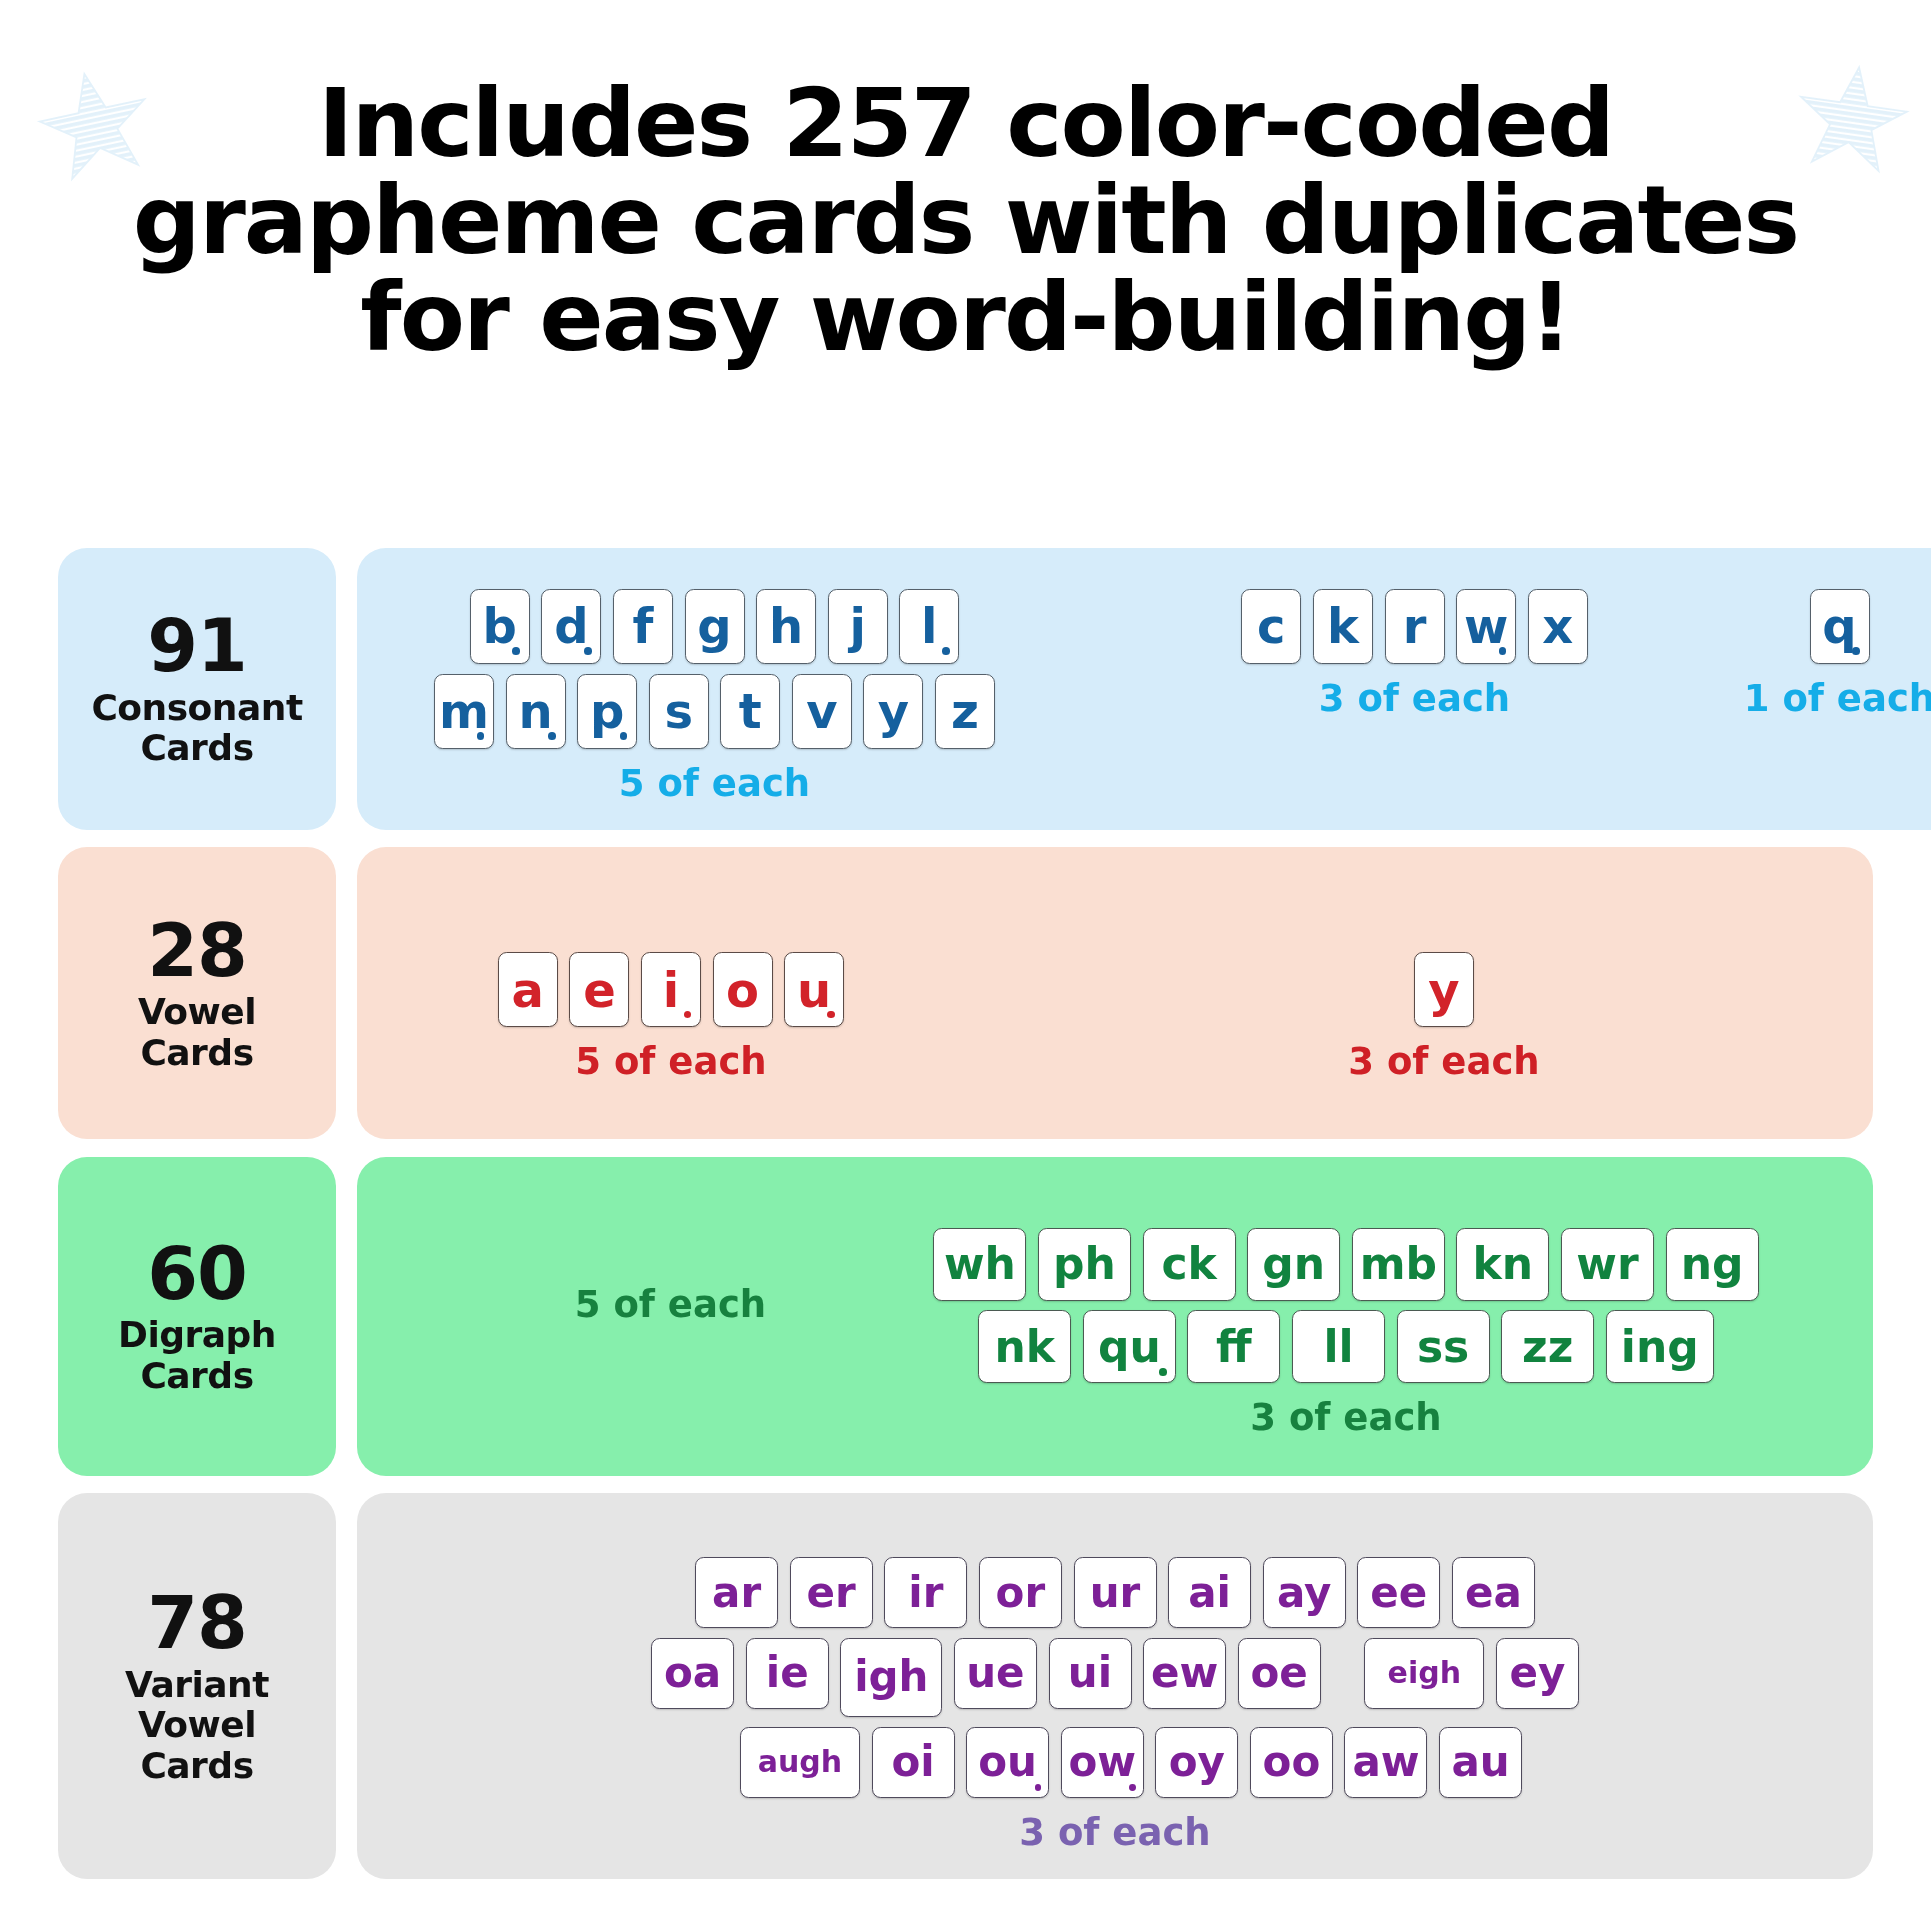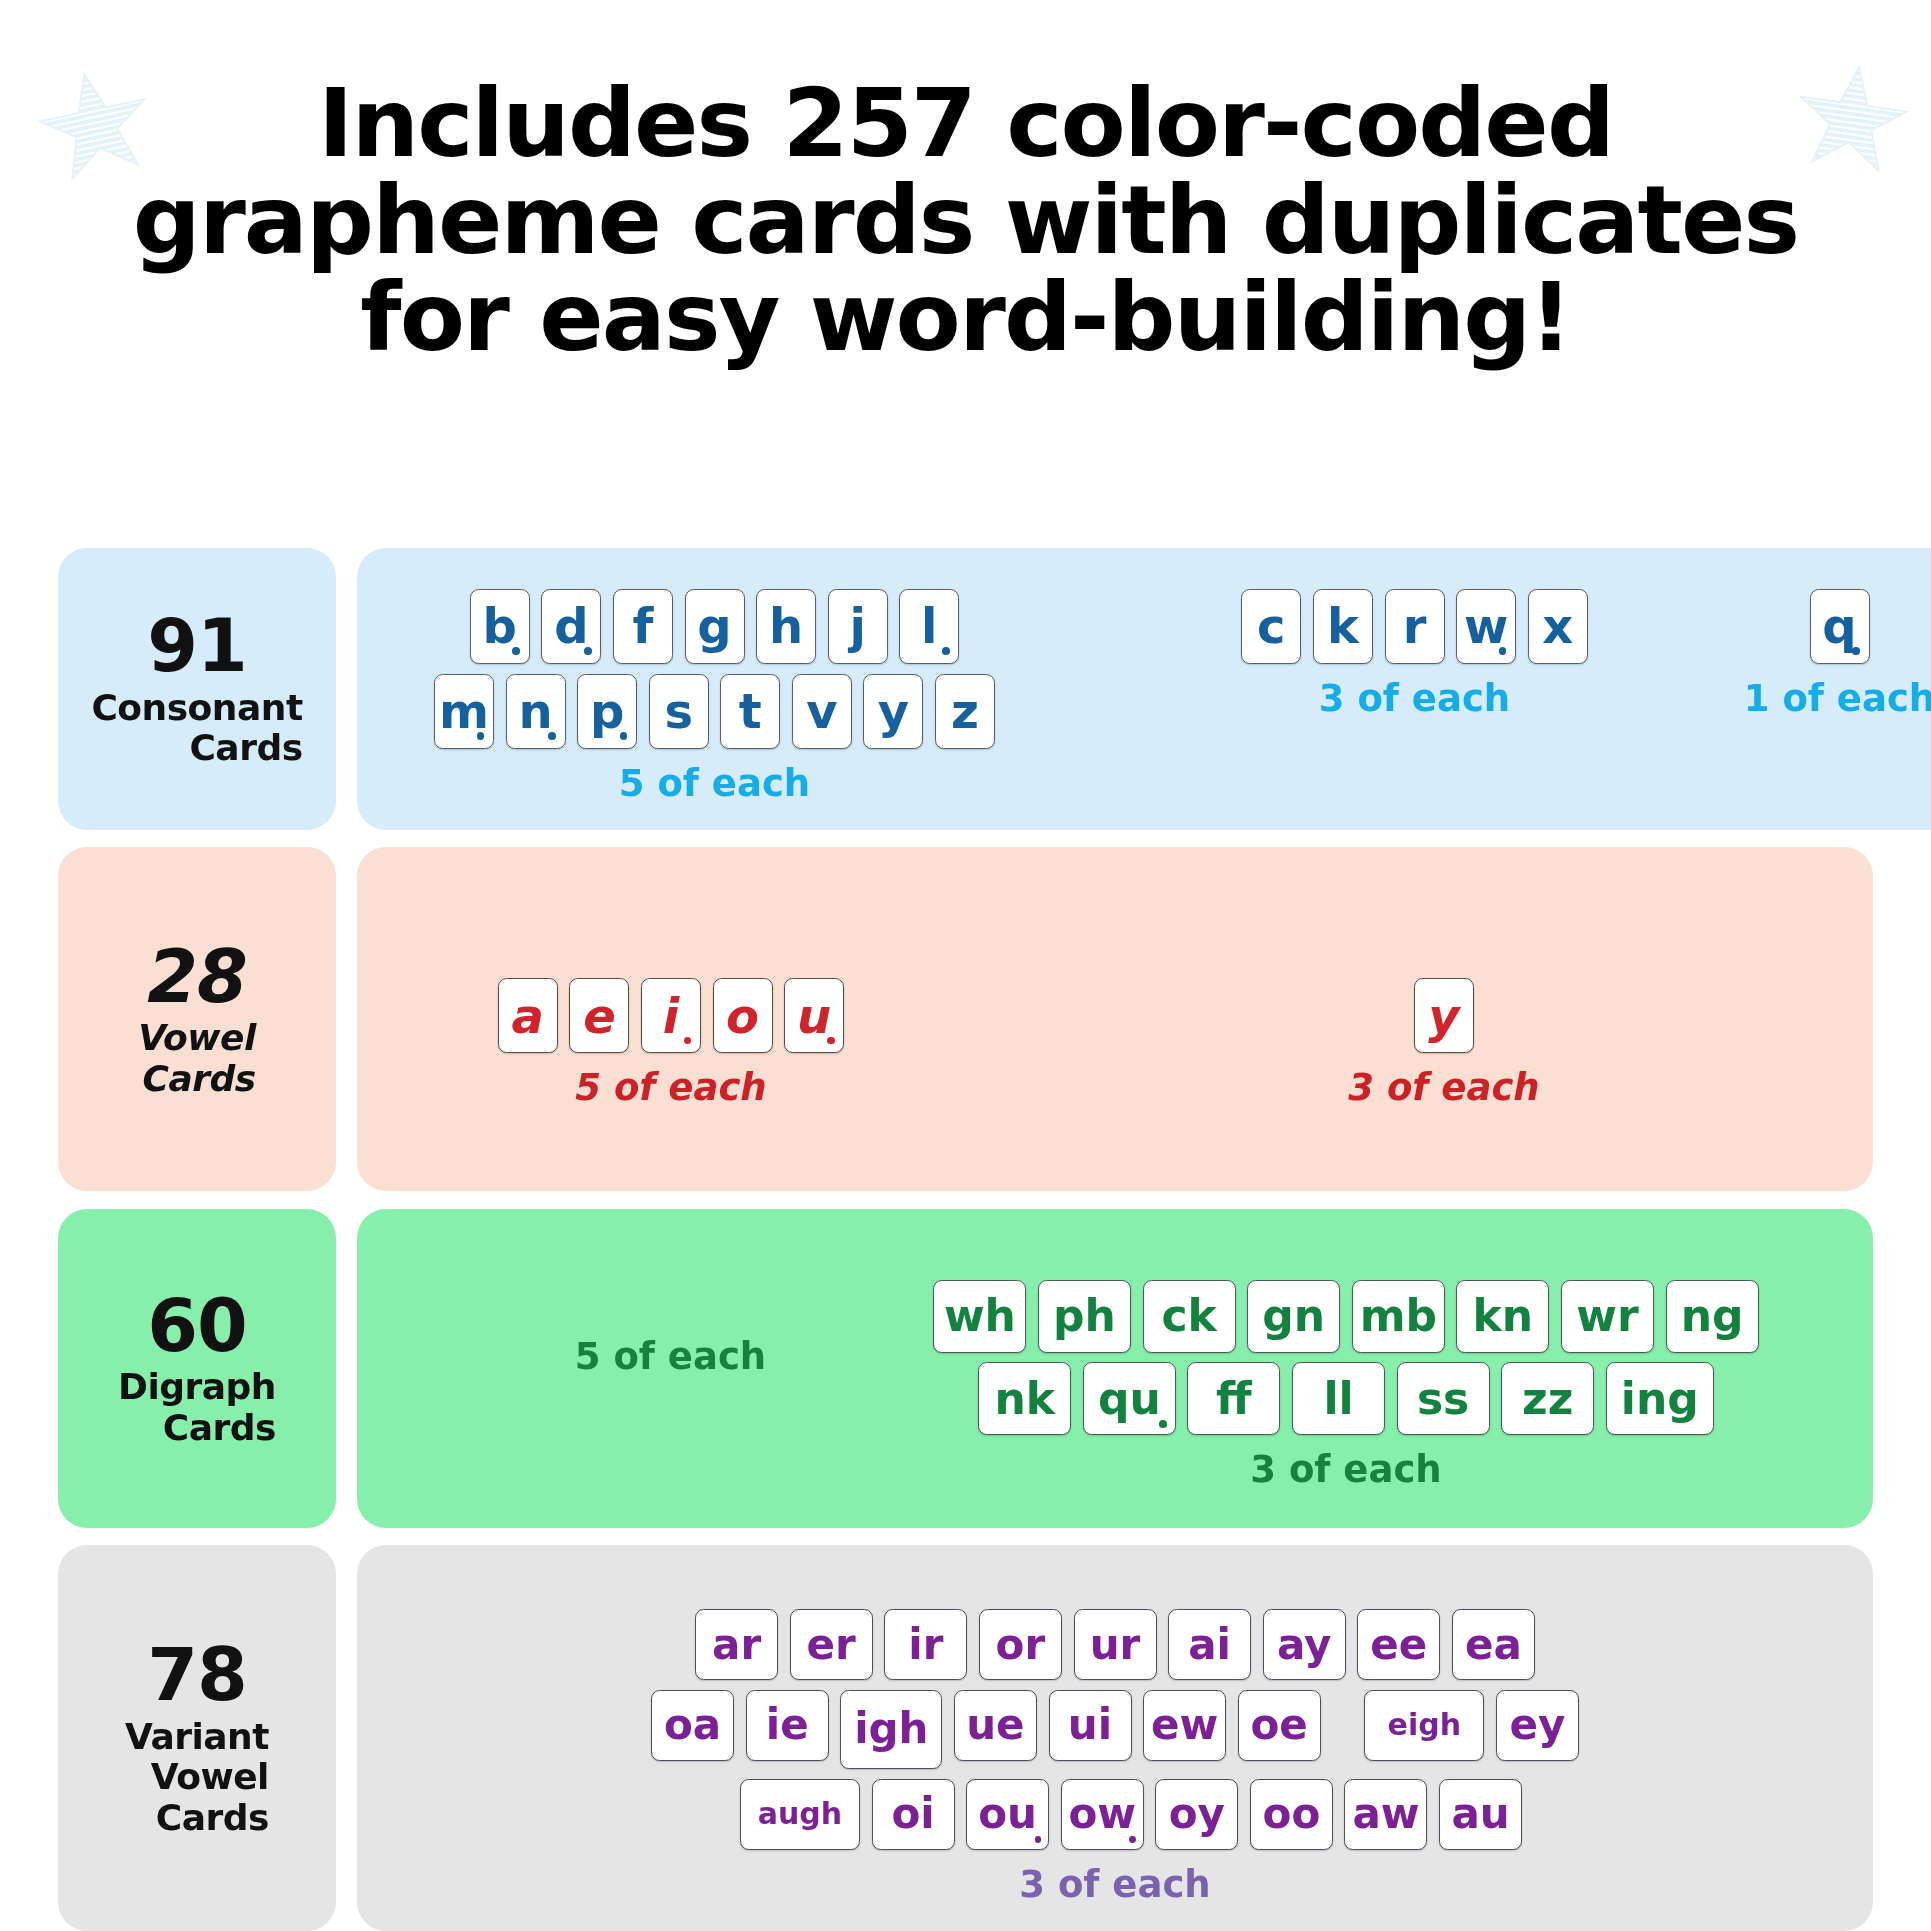--- a/index.html
+++ b/index.html
@@ -50,33 +50,33 @@
   }
   .row {
     display: flex;
     align-items: stretch;
     margin-bottom: 17.4px;
     padding: 0 58px;
     box-sizing: border-box;
     height: 282px;
   }
   .row.r-consonant { height: 282px; }
-  .row.r-vowel     { height: 344px; font-style: italic; }
+  .row.r-vowel     { height: 292px; }
   .row.r-digraph   { height: 319px; }
   .row.r-variant   { height: 386px; }
 
   .label-box {
     width: 278px;
     flex: 0 0 278px;
     border-radius: 29px;
     display: flex;
     flex-direction: column;
     align-items: center;
     justify-content: center;
-    text-align: right;
+    text-align: center;
     color: #111111;
     margin-right: 21px;
   }
   .label-count {
     font-family: "DejaVu Sans", sans-serif;
     font-weight: 700;
     font-size: 73px;
     line-height: 1;
     letter-spacing: -1px;
   }

